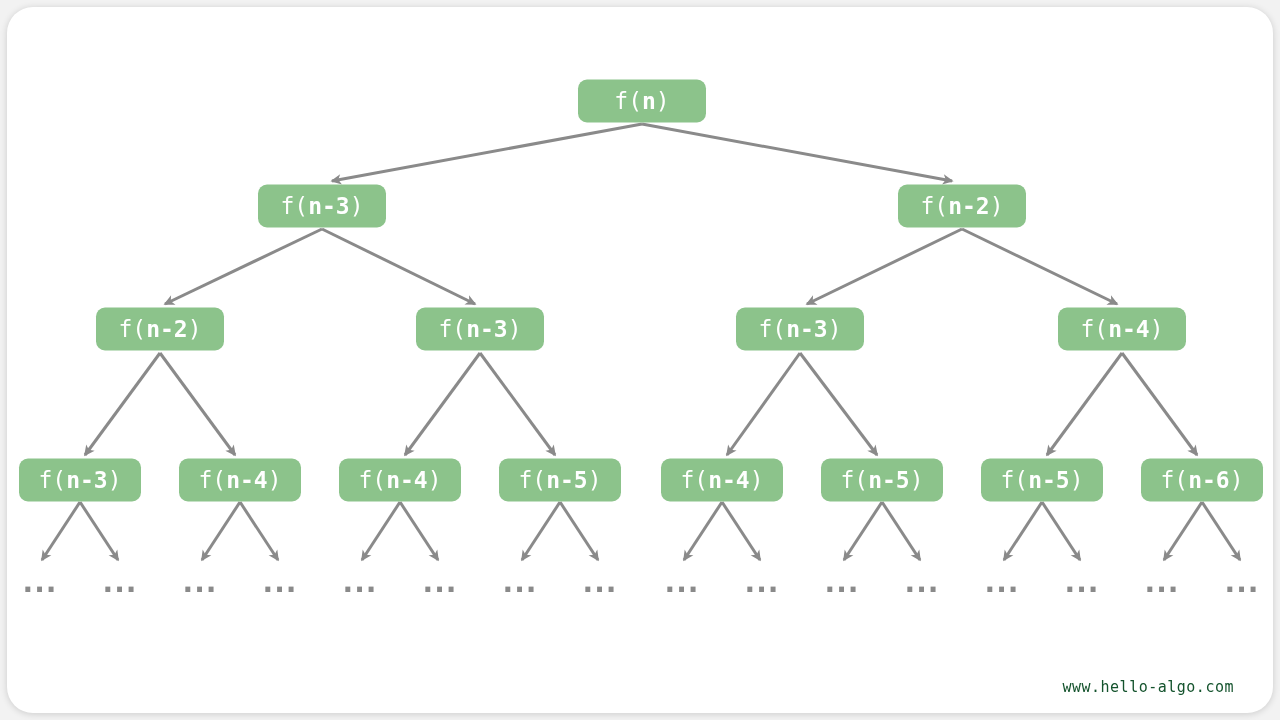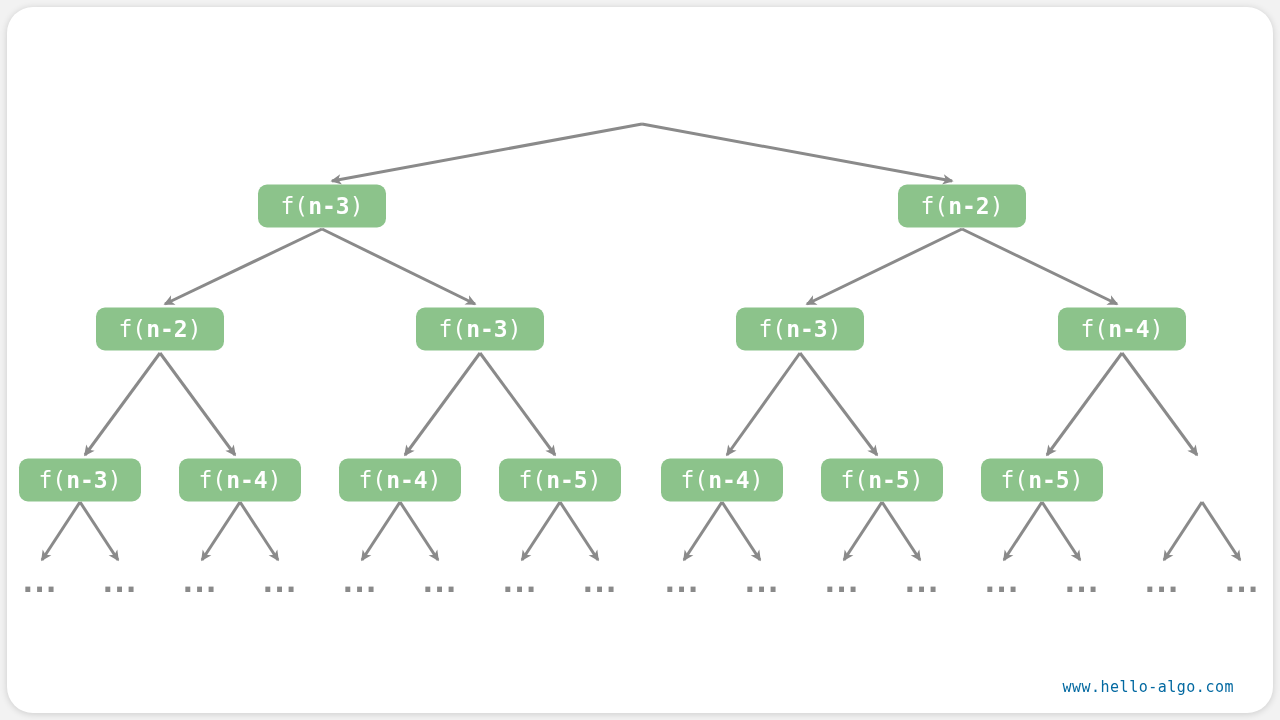--- a/index.html
+++ b/index.html
@@ -53,21 +53,21 @@
     font-size: 28px;
     letter-spacing: 1px;
     line-height: 1;
   }
   .watermark {
     position: absolute;
     right: 46px;
     bottom: 24px;
     font-family: "DejaVu Sans Mono", monospace;
     font-size: 15px;
-    color: #0369a1;
+    color: #14532d;
     letter-spacing: 0.5px;
   }
 </style>
 </head>
 <body>
 
 <div class="card"></div>
 
 <div class="stage">
 
@@ -104,36 +104,38 @@
       <line x1="722" y1="502" x2="760" y2="560" marker-end="url(#ah)"></line>
       <line x1="882" y1="502" x2="844" y2="560" marker-end="url(#ah)"></line>
       <line x1="882" y1="502" x2="920" y2="560" marker-end="url(#ah)"></line>
       <line x1="1042" y1="502" x2="1004" y2="560" marker-end="url(#ah)"></line>
       <line x1="1042" y1="502" x2="1080" y2="560" marker-end="url(#ah)"></line>
       <line x1="1202" y1="502" x2="1164" y2="560" marker-end="url(#ah)"></line>
       <line x1="1202" y1="502" x2="1240" y2="560" marker-end="url(#ah)"></line>
     </g>
   </svg>
 
+  <div class="node w128" style="left:642px; top:101px;"><span>f(</span><span class="arg">n</span><span>)</span></div>
 
   <div class="node w128" style="left:322px; top:206px;"><span>f(</span><span class="arg">n-3</span><span>)</span></div>
   <div class="node w128" style="left:962px; top:206px;"><span>f(</span><span class="arg">n-2</span><span>)</span></div>
 
   <div class="node w128" style="left:160px; top:329px;"><span>f(</span><span class="arg">n-2</span><span>)</span></div>
   <div class="node w128" style="left:480px; top:329px;"><span>f(</span><span class="arg">n-3</span><span>)</span></div>
   <div class="node w128" style="left:800px; top:329px;"><span>f(</span><span class="arg">n-3</span><span>)</span></div>
   <div class="node w128" style="left:1122px; top:329px;"><span>f(</span><span class="arg">n-4</span><span>)</span></div>
 
   <div class="node w122" style="left:80px; top:480px;"><span>f(</span><span class="arg">n-3</span><span>)</span></div>
   <div class="node w122" style="left:240px; top:480px;"><span>f(</span><span class="arg">n-4</span><span>)</span></div>
   <div class="node w122" style="left:400px; top:480px;"><span>f(</span><span class="arg">n-4</span><span>)</span></div>
   <div class="node w122" style="left:560px; top:480px;"><span>f(</span><span class="arg">n-5</span><span>)</span></div>
   <div class="node w122" style="left:722px; top:480px;"><span>f(</span><span class="arg">n-4</span><span>)</span></div>
   <div class="node w122" style="left:882px; top:480px;"><span>f(</span><span class="arg">n-5</span><span>)</span></div>
   <div class="node w122" style="left:1042px; top:480px;"><span>f(</span><span class="arg">n-5</span><span>)</span></div>
+  <div class="node w122" style="left:1202px; top:480px;"><span>f(</span><span class="arg">n-6</span><span>)</span></div>
 
   <span class="dots" style="left:40px; top:583px;">...</span>
   <span class="dots" style="left:120px; top:583px;">...</span>
   <span class="dots" style="left:200px; top:583px;">...</span>
   <span class="dots" style="left:280px; top:583px;">...</span>
   <span class="dots" style="left:360px; top:583px;">...</span>
   <span class="dots" style="left:440px; top:583px;">...</span>
   <span class="dots" style="left:520px; top:583px;">...</span>
   <span class="dots" style="left:600px; top:583px;">...</span>
   <span class="dots" style="left:682px; top:583px;">...</span>

